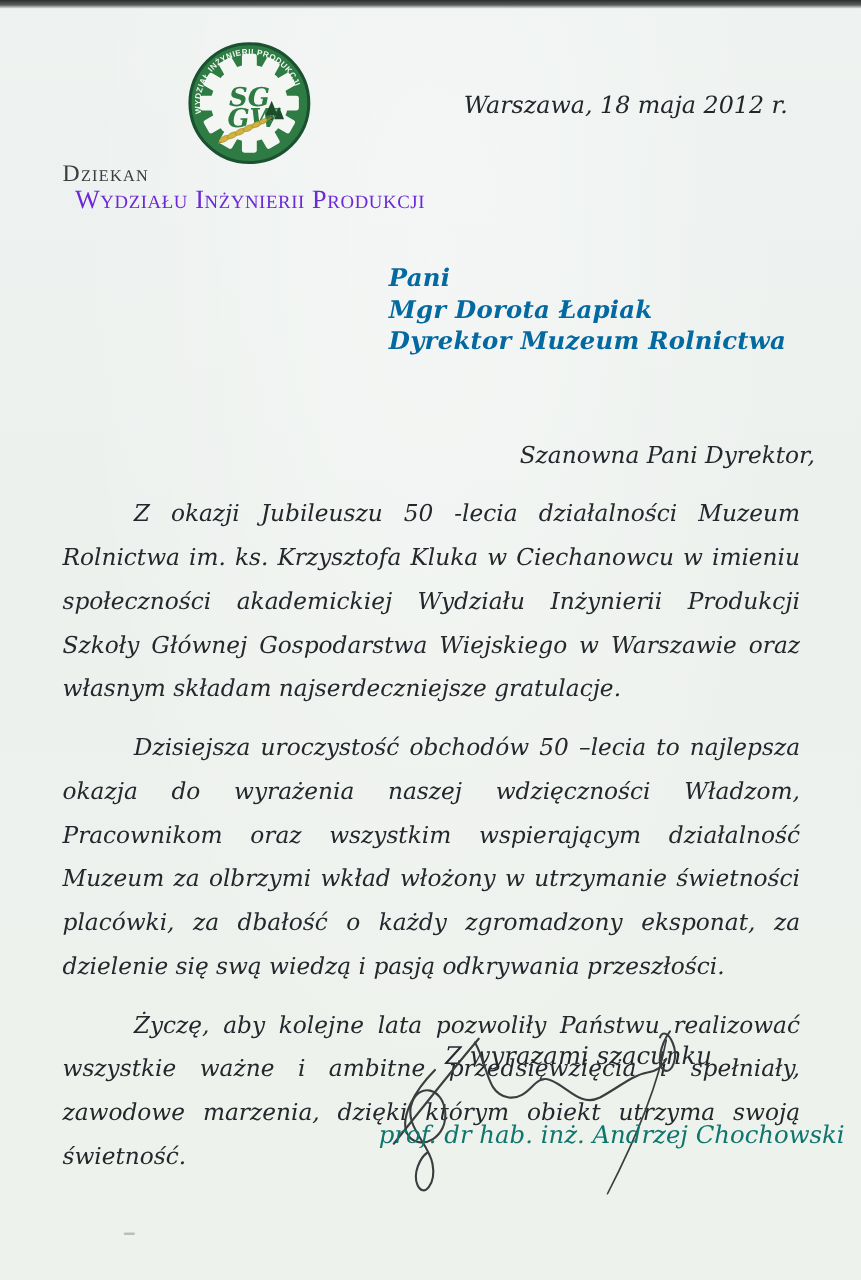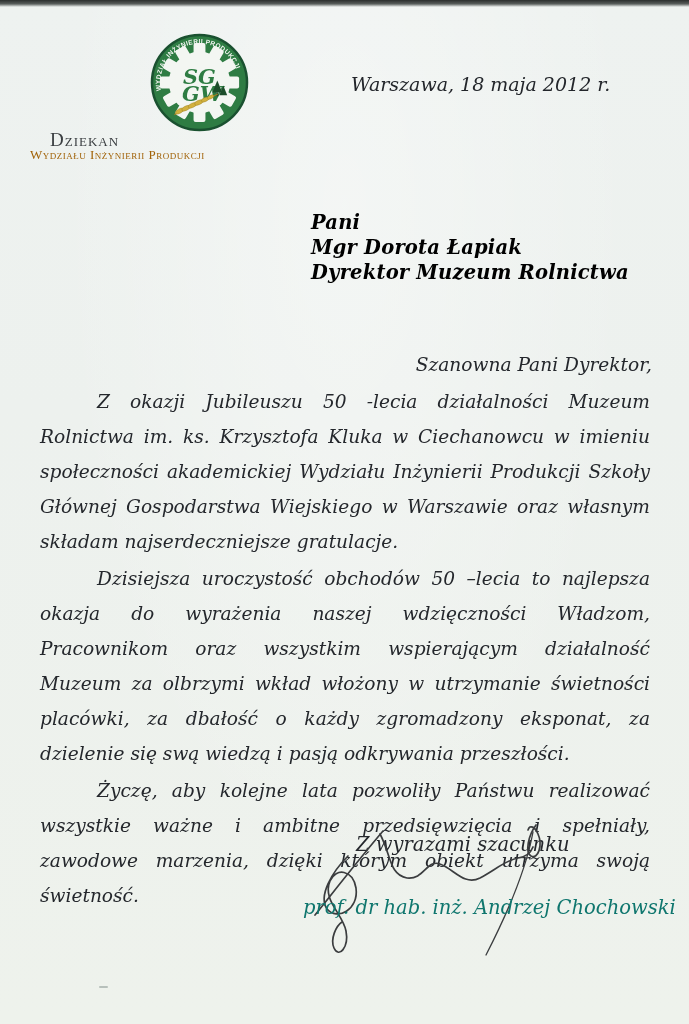--- a/index.html
+++ b/index.html
@@ -57,65 +57,66 @@
     font-variant: small-caps;
     font-size: 19px;
     letter-spacing: 1px;
     color: #3a3e41;
   }
   .sender-faculty {
     position: absolute;
     left: 30px;
     top: 147px;
     width: 340px;
+    text-align: center;
     font-family: "Liberation Serif", serif;
     font-variant: small-caps;
-    font-size: 13px;
+    font-size: 21px;
     letter-spacing: 0.5px;
-    color: #a16207;
+    color: #6d28d9;
   }
   .dateline {
     position: absolute;
-    left: 351px;
+    left: 371px;
     top: 73px;
     font-style: italic;
     font-size: 19px;
     color: #23262b;
   }
 
   
   .recipient {
     position: absolute;
     left: 311px;
     top: 210px;
     font-style: italic;
     font-weight: 700;
     font-size: 19.5px;
     line-height: 25px;
-    color: #000000;
+    color: #0369a1;
     letter-spacing: 0.2px;
   }
 
   
   .letter-body {
     position: absolute;
     left: 38px;
     top: 347px;
     width: 614px;
     font-style: italic;
     font-size: 18.6px;
     line-height: 35px;
     color: #24272c;
   }
   .salutation {
     margin: 0 0 0 57px;
     text-align: right;
   }
   .letter-body p {
-    margin: 2px;
+    margin: 12px;
     text-indent: 57px;
     text-align: justify;
   }
 
   
   .valediction {
     position: absolute;
     left: 356px;
     top: 833px;
     font-style: italic;

